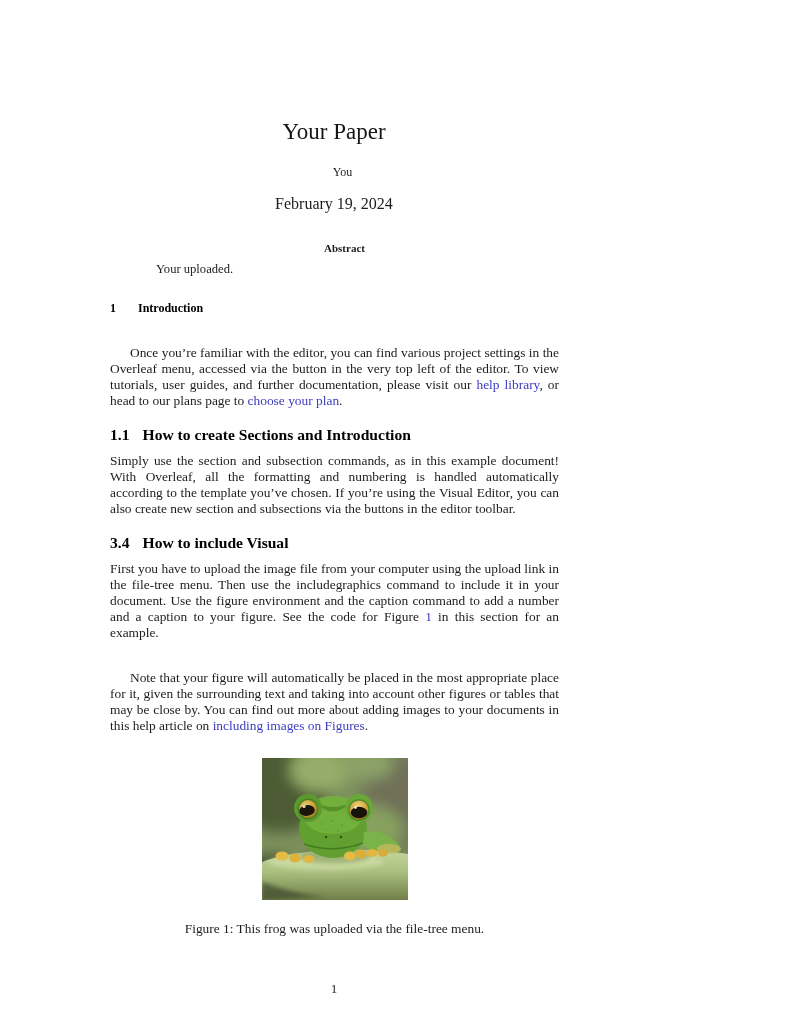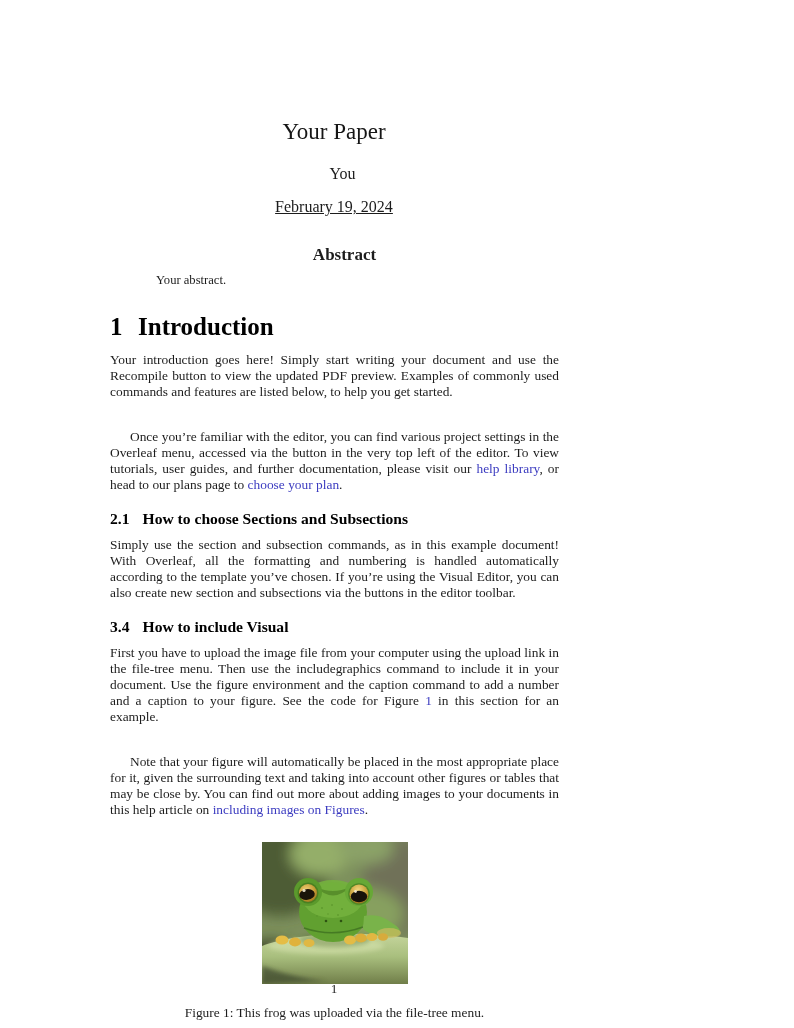--- a/index.html
+++ b/index.html
@@ -6,35 +6,35 @@
   .page {
     position:relative;
     width:668px; height:1028px;
     background:#ffffff;
     font-family:"Liberation Serif", serif;
     color:#1c1c1c;
     overflow:hidden;
   }
   .titleblock { padding-top:119px; text-align:center; }
   .title   { font-size:23px; line-height:1.1; color:#161616; }
-  .author  { font-size:16px; margin-top:21px;margin-left:17px; }
-  .date    { font-size:16px; margin-top:15px;text-decoration:underline; }
+  .author  { font-size:12px; margin-top:21px;margin-left:17px; }
+  .date    { font-size:16px; margin-top:15px; }
 
   .abstract { margin-top:29px; }
-  .abstract-heading { text-align:center; font-weight:bold; font-size:17px;padding-left:21px; }
+  .abstract-heading { text-align:center; font-weight:bold; font-size:11px;padding-left:21px; }
   .abstract-body {
     margin:8px 140px 0 140px;
     font-size:12.6px; line-height:15px;
     text-indent:16px; text-align:justify;
   }
 
   .content { margin:0 109px 0 110px; }
 
   h2.sec {
-    font-size:25px; font-weight:bold; color:#000;
+    font-size:12px; font-weight:bold; color:#000;
     margin:25px 0 10px 0; line-height:1.15;
   }
   h3.subsec {
     font-size:15.6px; font-weight:bold; color:#000;
     margin:17px 0 9px 0; line-height:1.15;
   }
   .sec-num   { display:inline-block; min-width:14px; margin-right:14px; }
   .subsec-num{ display:inline-block; margin-right:13px; }
 
   p.body {
@@ -62,36 +62,35 @@
 <div class="page">
 
   <header class="titleblock">
     <div class="title">Your Paper</div>
     <div class="author">You</div>
     <div class="date">February 19, 2024</div>
   </header>
 
   <section class="abstract">
     <div class="abstract-heading">Abstract</div>
-    <p class="abstract-body">Your abstract.</p>
+    <p class="abstract-body">Your uploaded.</p>
   </section>
 
   <main class="content">
 
     <h2 class="sec">
       <span class="sec-num">1</span><span>Introduction</span>
     </h2>
 
-    <p class="body">Your introduction goes here! Simply start writing your document and use the Recompile button to view the updated PDF preview. Examples of commonly used commands and features are listed below, to help you get started.</p>
 
     <p class="body indent"><span>Once you’re familiar with the editor, you can find various project settings in the Overleaf menu, accessed via the button in the very top left of the editor. To view tutorials, user guides, and further documentation, please visit our </span><span class="link">help library</span><span>, or head to our plans page to </span><span class="link">choose your plan</span><span>.</span></p>
 
 
     <h3 class="subsec">
-      <span class="subsec-num">2.1</span><span>How to choose Sections and Subsections</span>
+      <span class="subsec-num">1.1</span><span>How to create Sections and Introduction</span>
     </h3>
 
     <p class="body">Simply use the section and subsection commands, as in this example document! With Overleaf, all the formatting and numbering is handled automatically according to the template you’ve chosen. If you’re using the Visual Editor, you can also create new section and subsections via the buttons in the editor toolbar.</p>
 
     <h3 class="subsec">
       <span class="subsec-num">3.4</span><span>How to include Visual</span>
     </h3>
 
     <p class="body"><span>First you have to upload the image file from your computer using the upload link in the file-tree menu. Then use the includegraphics command to include it in your document. Use the figure environment and the caption command to add a number and a caption to your figure. See the code for Figure </span><span class="link">1</span><span> in this section for an example.</span></p>
 

